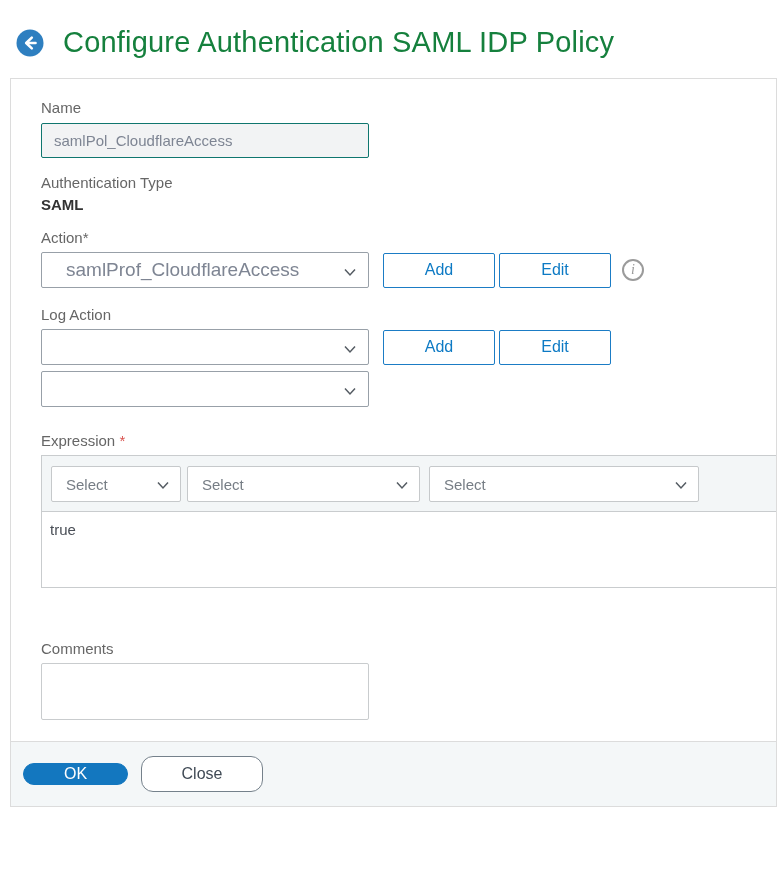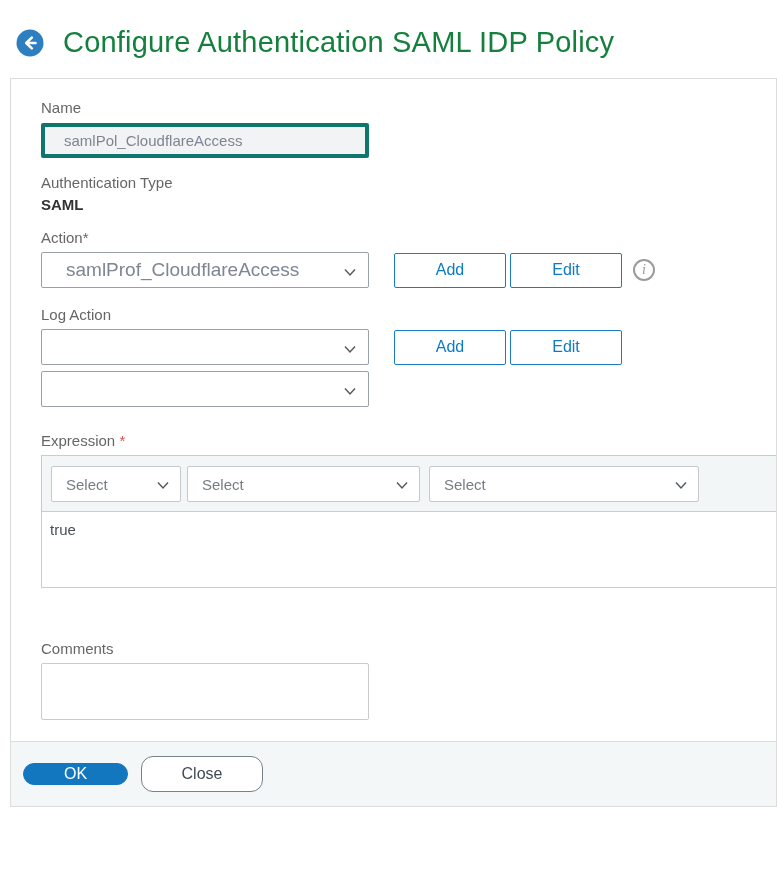--- a/index.html
+++ b/index.html
@@ -36,23 +36,23 @@
   }
   .panel-body { padding: 20px 0 0 30px; }
   .field-label { font-size: 15px; color: #666; display: block; }
   .req-mark { color: #d9534f; }
   
   .text-input {
     display: block;
     width: 328px; height: 35px;
     margin-top: 7px;
     background: #f2f3f4;
-    border: 4px solid #0f766e;
+    border: 1px solid #0f766e;
     border-radius: 2px;
-    padding: 0 10px 0 19px;
+    padding: 0 10px 0 12px;
     font-size: 15px;
     color: #7e8593;
     font-family: "Liberation Sans", sans-serif;
   }
   .static-value { margin-top: 5px; font-size: 15px; font-weight: bold; color: #333; }
   .mt16 { margin-top: 16px; }
   .mt18 { margin-top: 18px; }
   .mt25 { margin-top: 25px; }
   
   .ns-select {
@@ -71,21 +71,21 @@
   .btn-outline {
     width: 112px; height: 35px;
     background: #fff;
     border: 1px solid #1b7cc5;
     border-radius: 2px;
     color: #0d7ac4;
     font-size: 16px;
     font-family: "Liberation Sans", sans-serif;
     cursor: pointer;
   }
-  .gap14 { margin-left: 25px; }
+  .gap14 { margin-left: 14px; }
   .gap4  { margin-left: 4px; }
   .info-icon {
     margin-left: 11px;
     width: 22px; height: 22px;
     border: 2px solid #9b9b9b;
     border-radius: 50%;
     color: #9b9b9b;
     font-family: "Liberation Serif", serif;
     font-size: 14px; font-style: italic;
     display: flex; align-items: center; justify-content: center;

